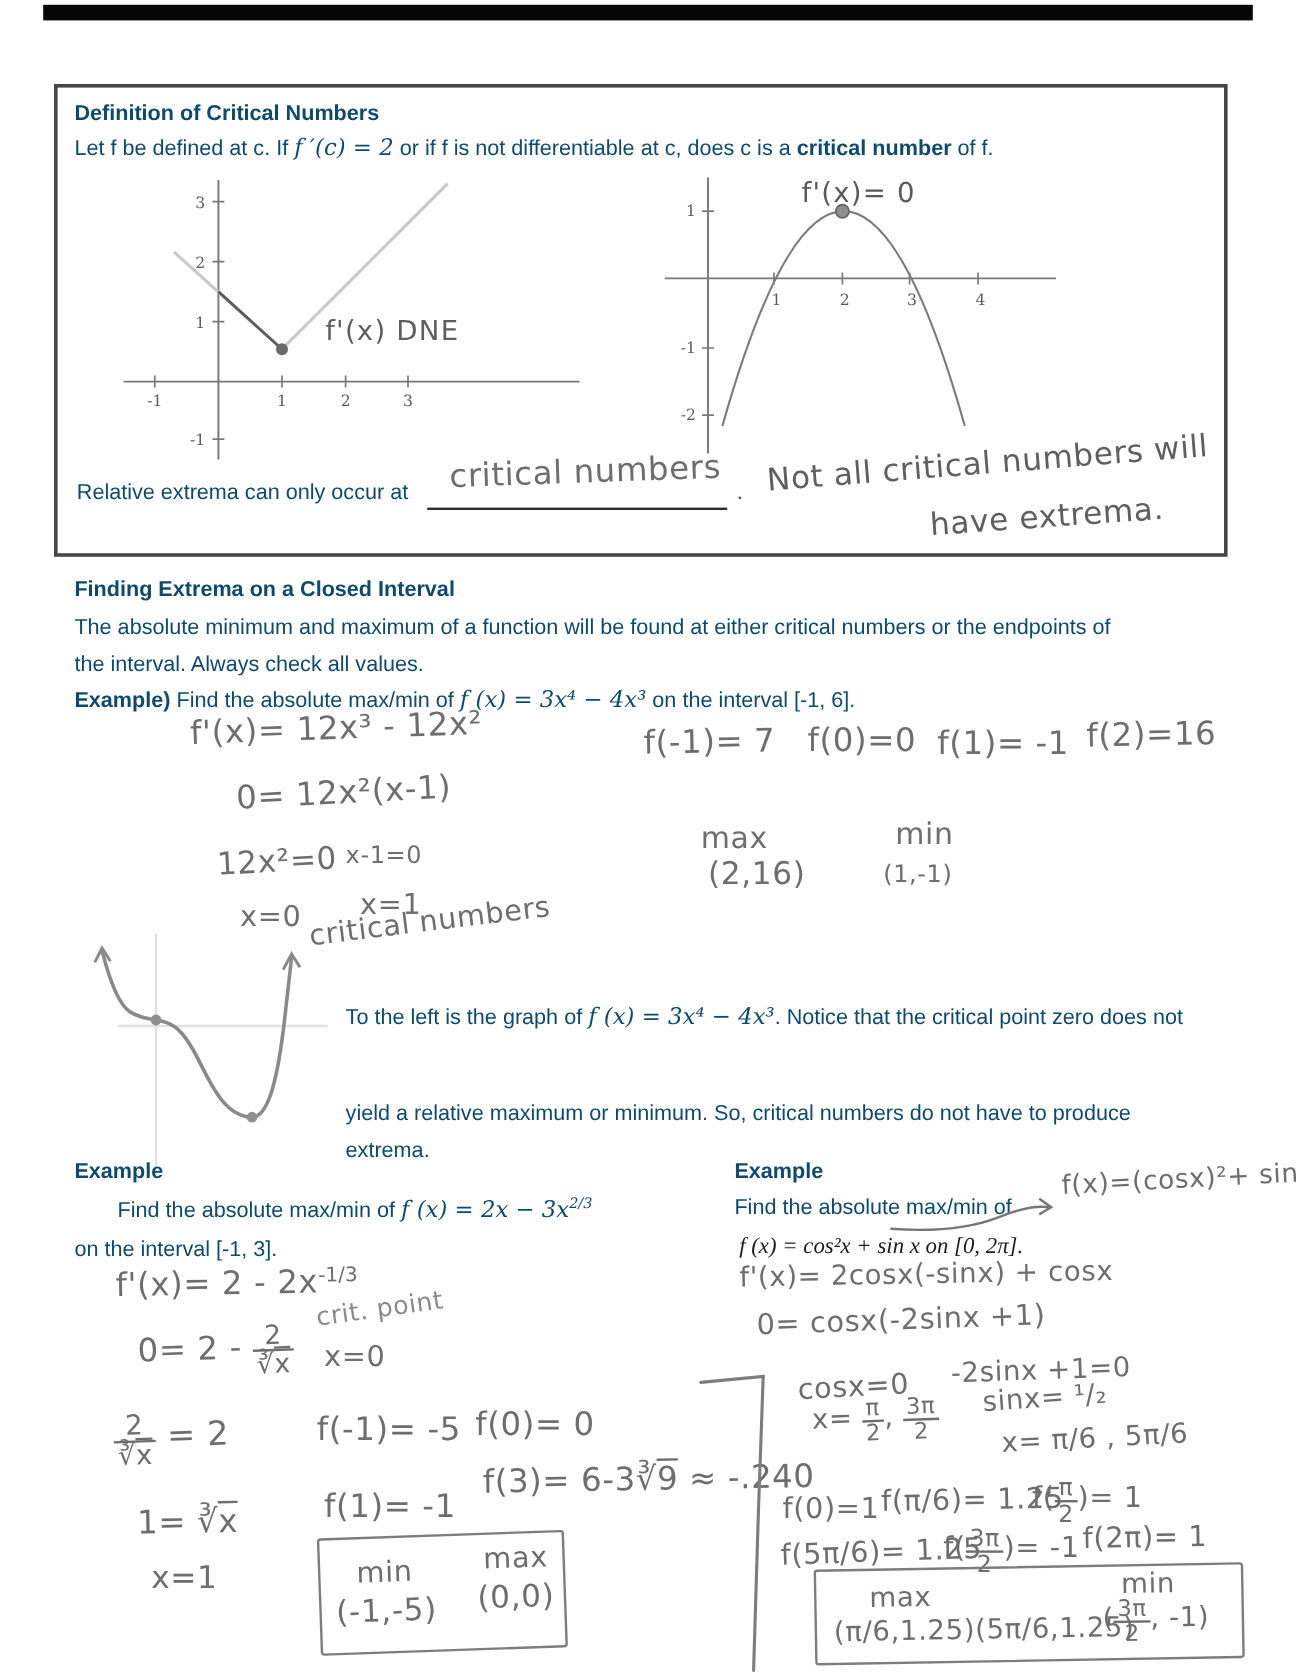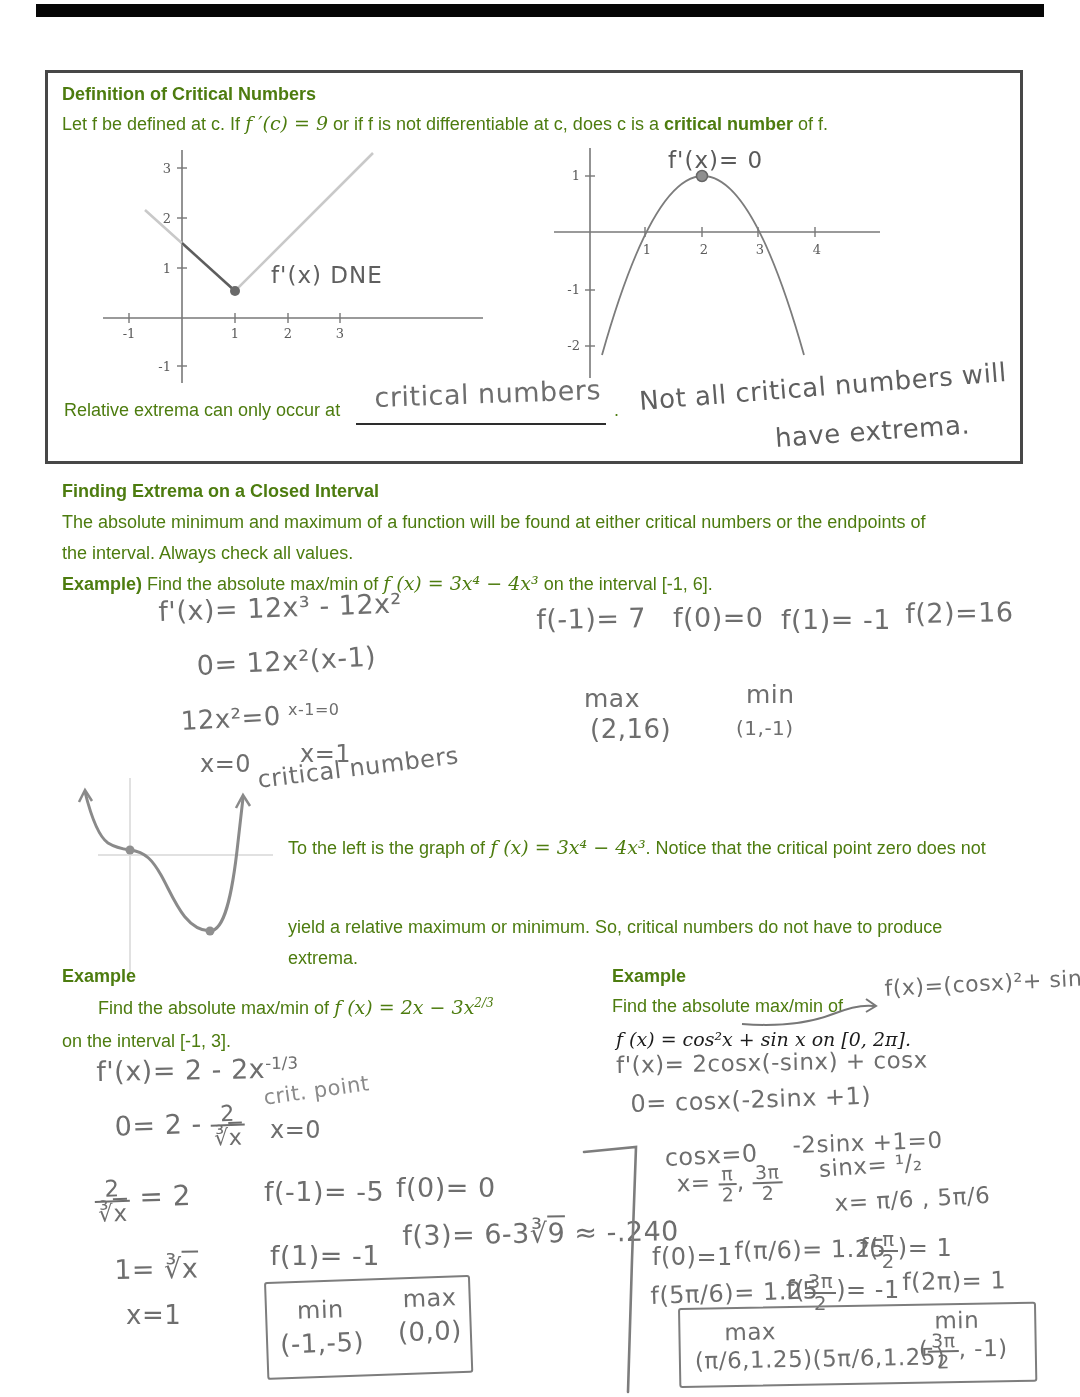--- a/index.html
+++ b/index.html
@@ -1,19 +1,19 @@
 <!DOCTYPE html>
 <html><head>
 <meta charset="utf-8">
 <style>
   html,body{margin:0;padding:0;background:#ffffff;}
   .page{position:relative;width:1080px;height:1397px;background:#ffffff;overflow:hidden;
         font-family:"Liberation Sans",sans-serif;color:#1c1c1c;}
   .abs{position:absolute;}
-  .printed{font-size:18px;white-space:nowrap;color:#4d7c0f;}
+  .printed{font-size:18px;white-space:nowrap;color:#0c4a6e;}
   .b{font-weight:bold;}
   .serif{font-family:"DejaVu Serif",serif;font-style:italic;font-size:19px;}
   .hw{position:absolute;font-family:"DejaVu Sans",sans-serif;color:#6e6e6e;white-space:nowrap;
       transform-origin:left top;letter-spacing:0.5px;}
   .hw-dk{color:#5f5f5f;}
   .hw-lt{color:#8a8a8a;}
   .sup{position:relative;top:-0.55em;font-size:0.62em;letter-spacing:0;}
   .psup{font-size:12px;}
   .ovl{text-decoration:overline;}
   .hfrac{display:inline-block;text-align:center;vertical-align:-0.6em;line-height:1.0;font-size:0.82em;}
@@ -31,21 +31,21 @@
 
 <div class="page">
 
   <div class="topbar"></div>
 
   <div class="defbox">
 
     <div class="abs printed b" style="left:14px;top:11px;">Definition of Critical Numbers</div>
 
     <div class="abs printed" style="left:14px;top:39px;">
-      <span>Let f be defined at c.  If  </span><span class="serif">f ′(c) = 9</span><span> or if f is not differentiable at c, does c is a </span><span class="b">critical number</span><span> of f.</span>
+      <span>Let f be defined at c.  If  </span><span class="serif">f ′(c) = 2</span><span> or if f is not differentiable at c, does c is a </span><span class="b">critical number</span><span> of f.</span>
     </div>
 
     <svg class="abs" style="left:47px;top:72px;" width="400" height="248" viewBox="0 0 400 248">
       <line x1="87" y1="5" x2="87" y2="238" stroke="#787878" stroke-width="1.6"></line>
       <line x1="8" y1="173" x2="388" y2="173" stroke="#787878" stroke-width="1.6"></line>
       <g stroke="#787878" stroke-width="1.4">
         <line x1="34" y1="168" x2="34" y2="178"></line>
           <line x1="140" y1="168" x2="140" y2="178"></line>
         <line x1="193" y1="168" x2="193" y2="178"></line>
           <line x1="245" y1="168" x2="245" y2="178"></line>
@@ -110,21 +110,21 @@
   <div class="abs printed" style="left:62px;top:512px;">The absolute minimum and maximum of a function will be found at either critical numbers or the endpoints of</div>
   <div class="abs printed" style="left:62px;top:543px;">the interval.  Always check all values.</div>
 
   <div class="abs printed" style="left:62px;top:572px;">
     <span class="b">Example)</span><span> Find the absolute max/min of  </span><span class="serif">f (x) = 3x⁴ − 4x³</span><span>  on the interval [-1, 6].</span>
   </div>
 
   <div class="hw" style="left:158px;top:596px;font-size:27px;transform:rotate(-2deg);">f'(x)= 12x³ - 12x²</div>
   <div class="hw" style="left:196px;top:650px;font-size:27px;transform:rotate(-3deg);">0= 12x²(x-1)</div>
   <div class="hw" style="left:180px;top:706px;font-size:26px;transform:rotate(-3deg);">12x²=0</div>
-  <div class="hw" style="left:288px;top:700px;font-size:16px;text-align:right;">x-1=0</div>
+  <div class="hw" style="left:288px;top:700px;font-size:20px;text-align:right;">x-1=0</div>
   <div class="hw" style="left:200px;top:750px;font-size:24px;">x=0</div>
   <div class="hw" style="left:300px;top:740px;font-size:24px;">x=1</div>
   <div class="hw" style="left:256px;top:766px;font-size:24px;transform:rotate(-7deg);">critical numbers</div>
 
   <div class="hw" style="left:536px;top:604px;font-size:27px;transform:rotate(-1deg);">f(-1)= 7</div>
   <div class="hw" style="left:673px;top:602px;font-size:27px;">f(0)=0</div>
   <div class="hw" style="left:781px;top:604px;font-size:27px;">f(1)= -1</div>
   <div class="hw" style="left:905px;top:598px;font-size:27px;transform:rotate(-1deg);">f(2)=16</div>
   <div class="hw" style="left:584px;top:684px;font-size:25px;">max</div>
   <div class="hw" style="left:746px;top:680px;font-size:25px;">min</div>
@@ -190,21 +190,21 @@
     <path d="M6,12 L58,7 L54,120 L50,252" fill="none" stroke="#7d7d7d" stroke-width="2.6" stroke-linecap="round"></path>
   </svg>
 
   <div class="abs printed b" style="left:612px;top:966px;">Example</div>
   <div class="abs printed" style="left:612px;top:996px;">Find the absolute max/min of</div>
   <div class="hw" style="left:884px;top:976px;font-size:22px;transform:rotate(-3deg);">f(x)=(cosx)²+ sinx</div>
   <svg class="abs" style="left:738px;top:988px;" width="150" height="42" viewBox="0 0 150 42">
     <path d="M4,36 Q60,40 95,26 Q120,16 136,18" fill="none" stroke="#777" stroke-width="2"></path>
     <polyline points="128,11 138,18 128,24" fill="none" stroke="#777" stroke-width="2"></polyline>
   </svg>
-  <div class="abs serif" style="left:616px;top:1028px;white-space:nowrap;">f (x) = cos²x + sin x on [0, 2π].</div>
+  <div class="abs serif" style="left:616px;top:1028px;white-space:nowrap;font-family:Liberation Serif, serif;">f (x) = cos²x + sin x on [0, 2π].</div>
 
   <div class="hw" style="left:616px;top:1052px;font-size:23px;transform:rotate(-1deg);">f'(x)= 2cosx(-sinx) + cosx</div>
   <div class="hw" style="left:630px;top:1090px;font-size:24px;transform:rotate(-2deg);">0= cosx(-2sinx +1)</div>
 
   <div class="hw" style="left:664px;top:1144px;font-size:24px;transform:rotate(-3deg);">cosx=0</div>
   <div class="hw" style="left:792px;top:1132px;font-size:23px;transform:rotate(-2deg);">-2sinx +1=0</div>
 
   <div class="hw" style="left:676px;top:1166px;font-size:23px;transform:rotate(-2deg);">
     <span>x= </span><span class="hfrac"><span class="n">π</span><span class="d">2</span></span><span>, </span><span class="hfrac"><span class="n">3π</span><span class="d">2</span></span>
   </div>

